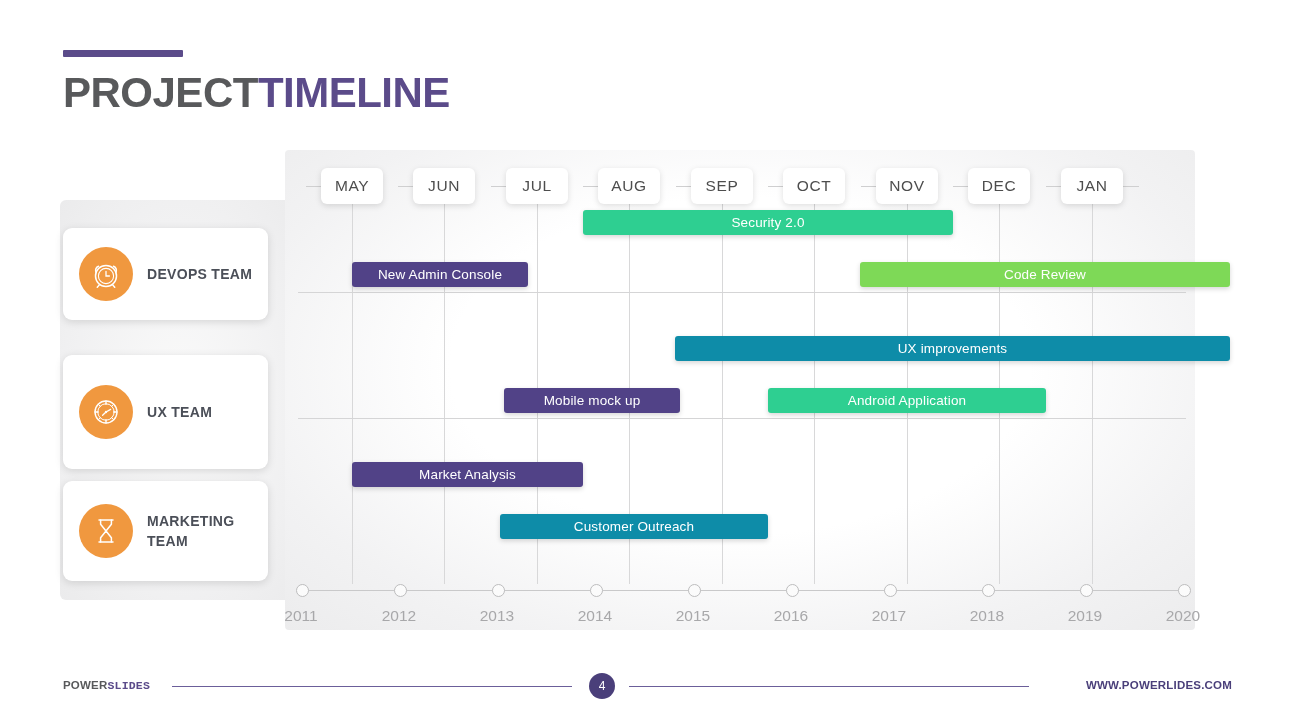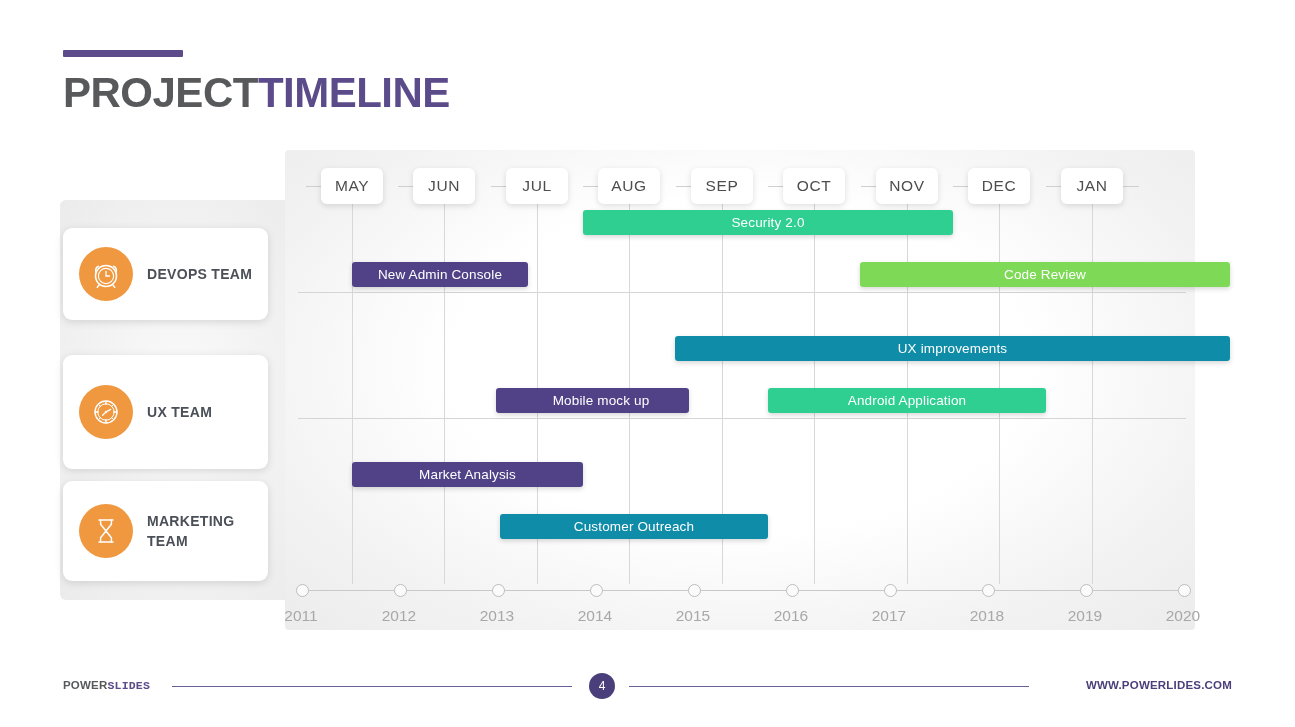--- a/index.html
+++ b/index.html
@@ -193,21 +193,21 @@
       <div class="month-chip" style="left: 609px;">NOV</div>
       <div class="month-connector" style="left: 655px; width: 16px;"></div>
       <div class="month-chip" style="left: 701px;">DEC</div>
       <div class="month-connector" style="left: 748px; width: 16px;"></div>
       <div class="month-connector" style="left: 825px; width: 16px;"></div>
       <div class="month-chip" style="left: 794px;">JAN</div>
       <div class="bar" style="left: 285px; width: 370px; top: 70px; background: rgb(46, 207, 145);">Security 2.0</div>
       <div class="bar" style="left: 54px; width: 176px; top: 122px; background: rgb(81, 66, 135);">New Admin Console</div>
       <div class="bar" style="left: 562px; width: 370px; top: 122px; background: rgb(126, 217, 87);">Code Review</div>
       <div class="bar" style="left: 377px; width: 555px; top: 196px; background: rgb(14, 140, 168);">UX improvements</div>
-      <div class="bar" style="left: 198px; width: 176px; top: 248px; background: rgb(81, 66, 135); padding-left: 17px;">Mobile mock up</div>
+      <div class="bar" style="left: 206px; width: 176px; top: 248px; background: rgb(81, 66, 135);">Mobile mock up</div>
       <div class="bar" style="left: 470px; width: 278px; top: 248px; background: rgb(46, 207, 145);">Android Application</div>
       <div class="bar" style="left: 54px; width: 231px; top: 322px; background: rgb(81, 66, 135);">Market Analysis</div>
       <div class="bar" style="left: 202px; width: 268px; top: 374px; background: rgb(14, 140, 168);">Customer Outreach</div>
     </div>
 
   <div id="year-axis">
     <div id="year-line"></div>
   <div class="year-dot" style="left: 3px;"></div>
       <div class="year-label" style="left: 3px;">2011</div>
       <div class="year-dot" style="left: 101px;"></div>

